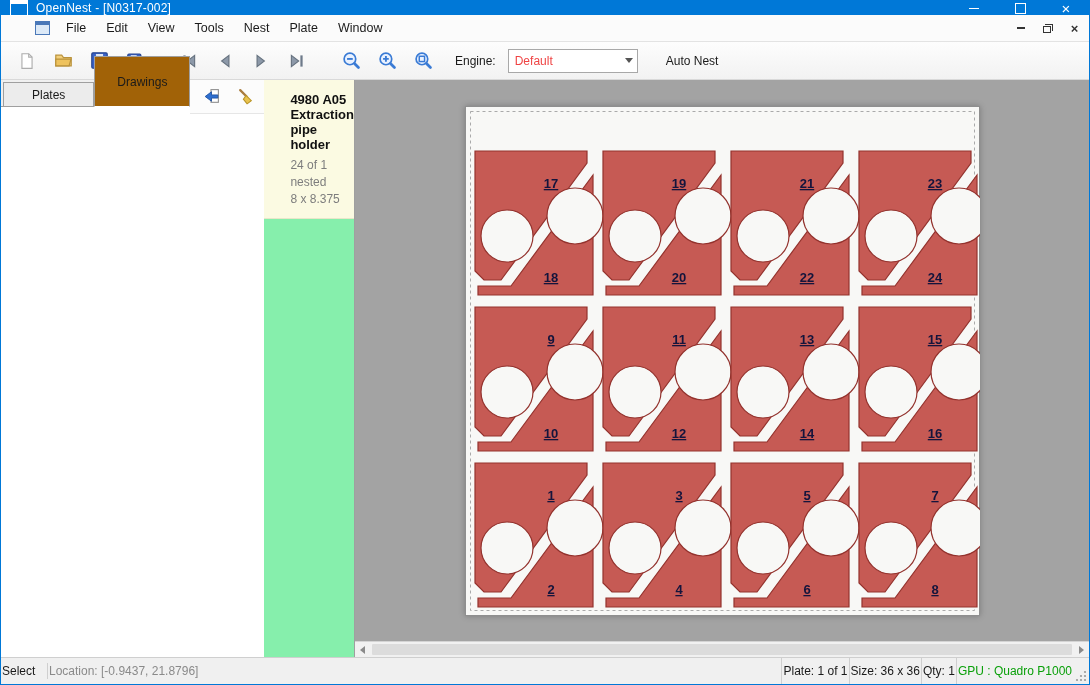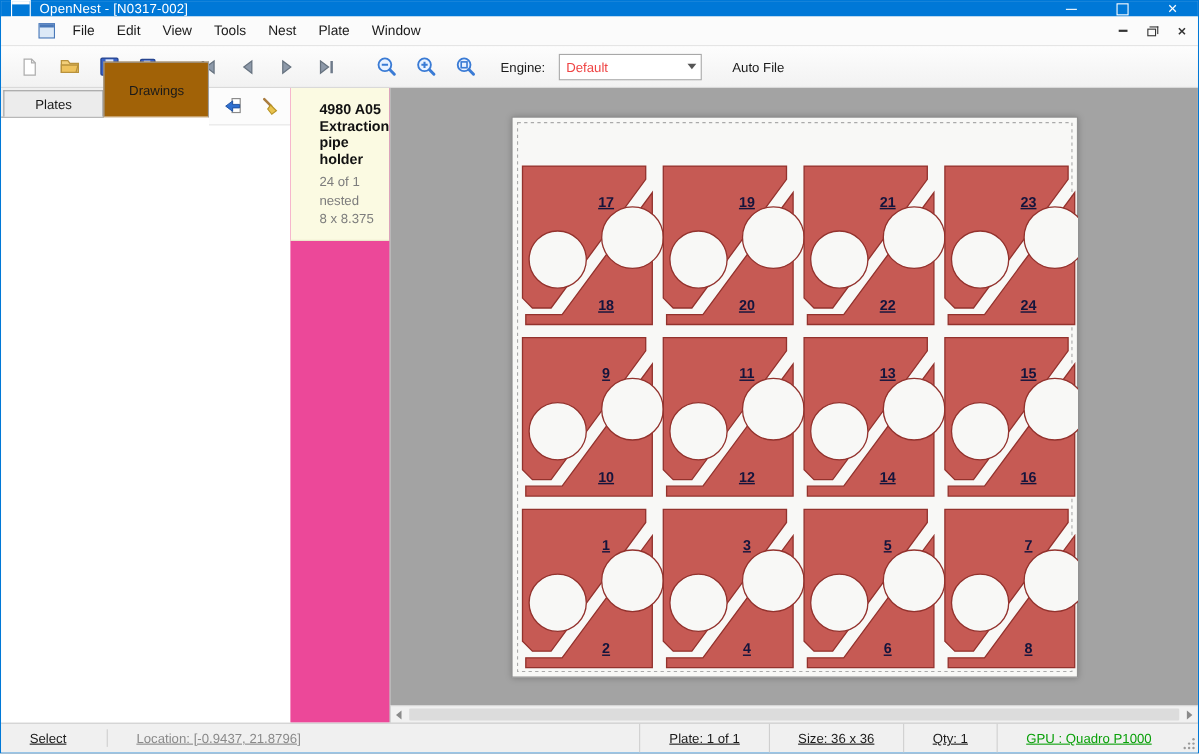--- a/index.html
+++ b/index.html
@@ -45,38 +45,38 @@
   .content{flex:1;display:flex;min-height:0;}
 
   
   .left-panel{width:353px;background:#fff;border-right:1px solid #9f9f9f;display:flex;flex-direction:row;flex:0 0 auto;}
   .tabstrip{height:26px;background:#f0f0f0;display:flex;align-items:flex-end;padding-left:2px;border-bottom:1px solid #9f9f9f;flex:0 0 auto;}
   .tab{height:23px;display:flex;align-items:center;justify-content:center;font-size:12px;color:#1a1a1a;
        border:1px solid #9f9f9f;border-bottom:none;background:#ececec;padding:0 28px;}
   .tab.active{background:#a16207;height:25px;margin-bottom:-1px;padding:12px 22px;border-bottom:1px solid #fff;}
   .panel-toolbar{height:33px;display:flex;align-items:center;padding-left:6px;background:#fcfcfc;border-bottom:1px solid #e6e6e6;flex:0 0 auto;}
   .pt-btn{width:28px;height:26px;display:flex;align-items:center;justify-content:center;border:1px solid transparent;border-radius:2px;margin-right:4px;}
-  .drawing-list{flex:1;overflow:hidden;background:#ec4899;}
+  .drawing-list{flex:1;overflow:hidden;background:#86efac;}
   .drawing-item{display:flex;gap:12px;padding:10px 10px 10px 14px;background:#fbfae2;border-bottom:1px solid #e9e7c9;}
   .di-text{display:flex;flex-direction:column;padding-top:2px;}
   .di-title{font-size:13px;font-weight:bold;color:#111;margin-bottom:5px;}
   .di-sub{font-size:12px;color:#7d7d7d;line-height:17px;}
 
   
   .main{flex:1;background:#a3a3a3;position:relative;display:flex;justify-content:center;align-items:flex-start;padding-top:26px;min-width:0;}
   .plate-wrap{width:515px;height:510px;box-shadow:0 0 6px rgba(0,0,0,.25);}
   .hscroll{position:absolute;left:0;right:0;bottom:0;height:15px;background:#f1f1f1;border-top:1px solid #d4d4d4;display:flex;align-items:center;}
   .hs-arrow{width:15px;height:15px;display:flex;align-items:center;justify-content:center;}
   .hs-left::before{content:"";border-top:4px solid transparent;border-bottom:4px solid transparent;border-right:5px solid #8a8a8a;}
   .hs-right::before{content:"";border-top:4px solid transparent;border-bottom:4px solid transparent;border-left:5px solid #8a8a8a;}
   .hs-thumb{height:11px;background:#dcdcdc;border-radius:1px;flex:1;margin:0 2px;}
 
   
   .statusbar{height:26px;background:#f0f0f0;border-top:1px solid #cfcfcf;display:flex;align-items:center;font-size:12px;color:#1a1a1a;flex:0 0 auto;}
-  .sb-cell{display:flex;align-items:center;height:100%;padding:0 26px;text-decoration:underline;}
+  .sb-cell{display:flex;align-items:center;height:100%;padding:0 1px;}
   .sb-div{width:1px;height:16px;background:#cfcfcf;}
   .sb-select{width:44px;}
   .sb-location{color:#8a8a8a;}
   .sb-spacer{flex:1;height:100%;}
   .sb-right{border-left:1px solid #cfcfcf;}
   .sb-grip{width:16px;height:100%;display:flex;align-items:flex-end;justify-content:flex-end;padding:0 2px 2px 0;box-sizing:border-box;}
 </style>
 </head>
 <body>
 
@@ -192,21 +192,21 @@
           <circle cx="7.5" cy="7.5" r="5.5" fill="#eaf2ff" stroke="#3a7bd5" stroke-width="1.6"></circle>
           <path d="M11.8 11.8L15.6 15.6" stroke="#3a7bd5" stroke-width="2.6" stroke-linecap="round"></path>
           <rect x="5" y="5" width="5" height="5" fill="none" stroke="#3a7bd5" stroke-width="1.4"></rect>
         </svg>
     </div>
     <div class="engine-label">Engine:</div>
     <div class="combo">
       <div class="val">Default</div>
       <div class="caret"></div>
     </div>
-    <div class="autonest">Auto File</div>
+    <div class="autonest">Auto Nest</div>
   </div>
 
   <div class="content">
 
     <div class="left-panel">
       <div class="tabstrip">
         <div class="tab">Plates</div>
         <div class="tab active">Drawings</div>
       </div>
       <div class="panel-toolbar">

